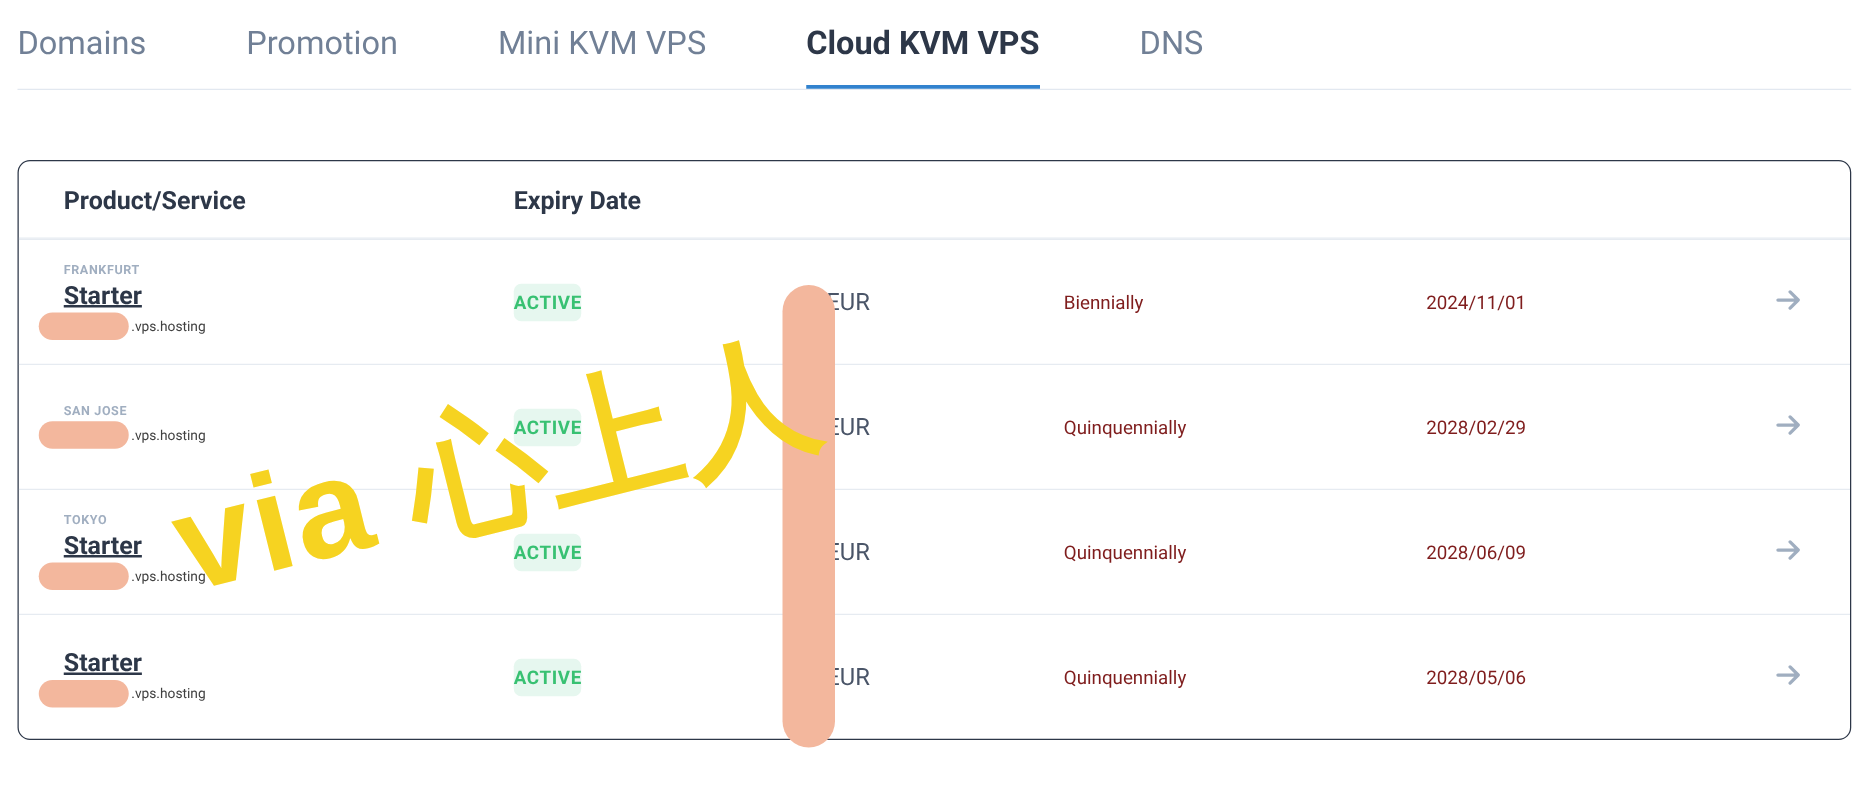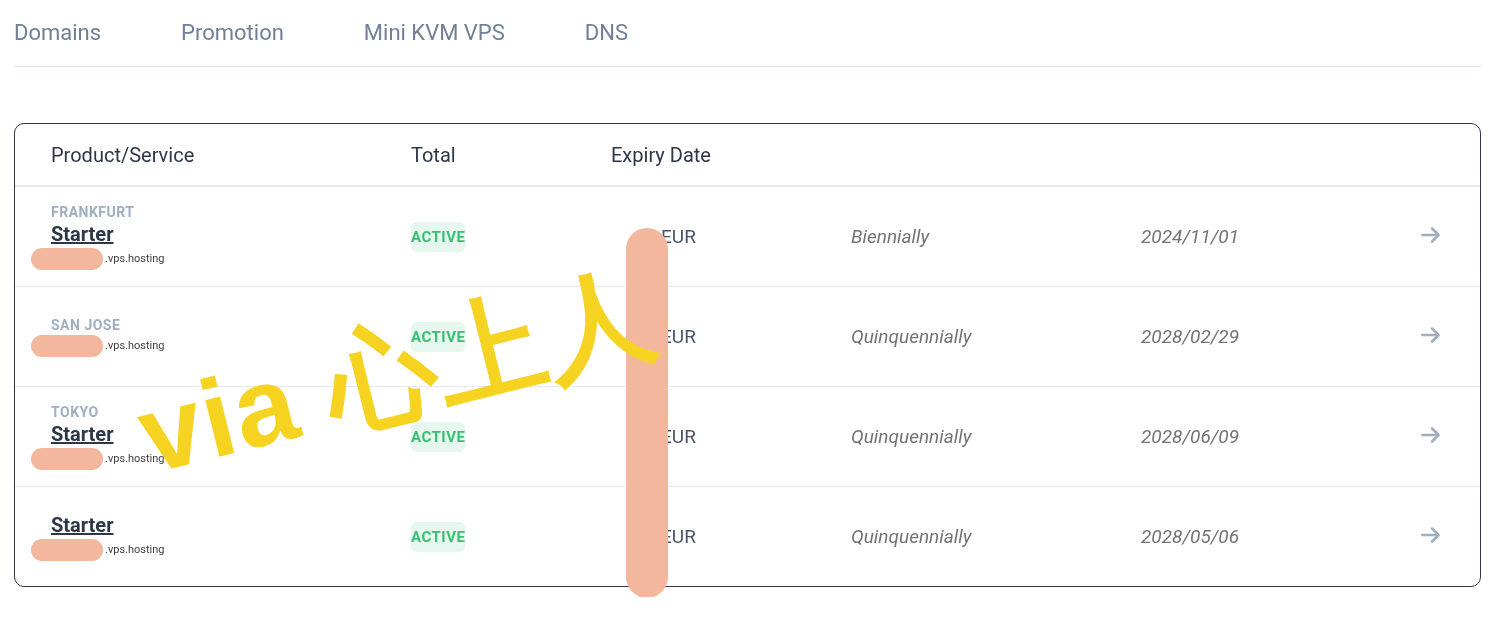--- a/index.html
+++ b/index.html
@@ -13,21 +13,21 @@
 
   
   .tabs {
     display: flex;
     gap: 80px;
     border-bottom: 1px solid #e2e8f0;
     padding-bottom: 0;
     margin-bottom: 56px;
   }
   .tab {
-    font-size: 22px;
+    font-size: 26px;
     color: #718096;
     padding: 10px 0 18px 0;
     cursor: pointer;
     border-bottom: 3px solid transparent;
   }
   .tab.active {
     color: #2d3748;
     font-weight: 700;
     border-bottom-color: #3182ce;
   }
@@ -45,37 +45,37 @@
     grid-template-columns: 360px 200px 240px 290px 1fr 60px;
     align-items: center;
     padding: 0 36px;
   }
   .thead {
     height: 62px;
     border-bottom: 1px solid #e6ebf1;
   }
   .thead .th {
     font-size: 20px;
-    font-weight: 400;
+    font-weight: 700;
     color: #2d3748;
   }
 
   .trow {
     height: 100px;
     border-top: 1px solid #e6ebf1;
   }
   .trow:first-of-type { border-top: none; }
 
   .product {
     display: flex;
     flex-direction: column;
     gap: 2px;
   }
   .location {
-    font-size: 14px;
+    font-size: 10px;
     font-weight: 700;
     letter-spacing: 0.5px;
     color: #a0aec0;
     text-transform: uppercase;
   }
   .plan {
     font-size: 20px;
     font-weight: 700;
     color: #2d3748;
     text-decoration: underline;
@@ -113,23 +113,22 @@
   .total-cell {
     display: flex;
     align-items: center;
     gap: 8px;
     font-size: 19px;
     color: #4a5568;
   }
   .total-cell .partial { margin-left: 24px; }
 
   .cycle-cell, .expiry-cell {
-    font-size: 19px;
-    color: #737373;
-    font-style: italic;
+    font-size: 15px;
+    color: #7f1d1d;
   }
 
   .arrow-cell {
     display: flex;
     justify-content: flex-end;
     align-items: center;
   }
   .arrow-cell svg { width: 26px; height: 26px; }
   .arrow-cell svg path { stroke: #a0aec0; stroke-width: 2.4; fill: none; stroke-linecap: round; stroke-linejoin: round; }
 
@@ -167,28 +166,28 @@
 </style>
 </head>
 <body>
 
 <div class="page-wrap">
 
   <div class="tabs">
     <div class="tab">Domains</div>
     <div class="tab">Promotion</div>
     <div class="tab">Mini KVM VPS</div>
+    <div class="tab active">Cloud KVM VPS</div>
     <div class="tab">DNS</div>
   </div>
 
   <div class="panel">
 
     <div class="thead">
       <div class="th">Product/Service</div>
-      <div class="th">Total</div>
       <div class="th">Expiry Date</div>
       <div></div>
     </div>
 
     <div class="trow">
       <div class="product">
         <span class="location">FRANKFURT</span>
         <span class="plan">Starter</span>
         <span class="host-line">
           <span class="redact-pill"></span>

